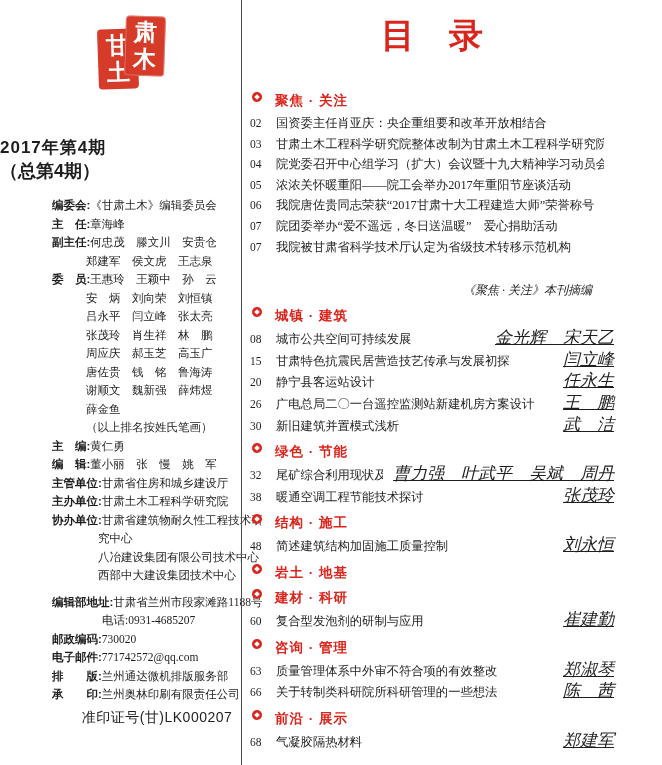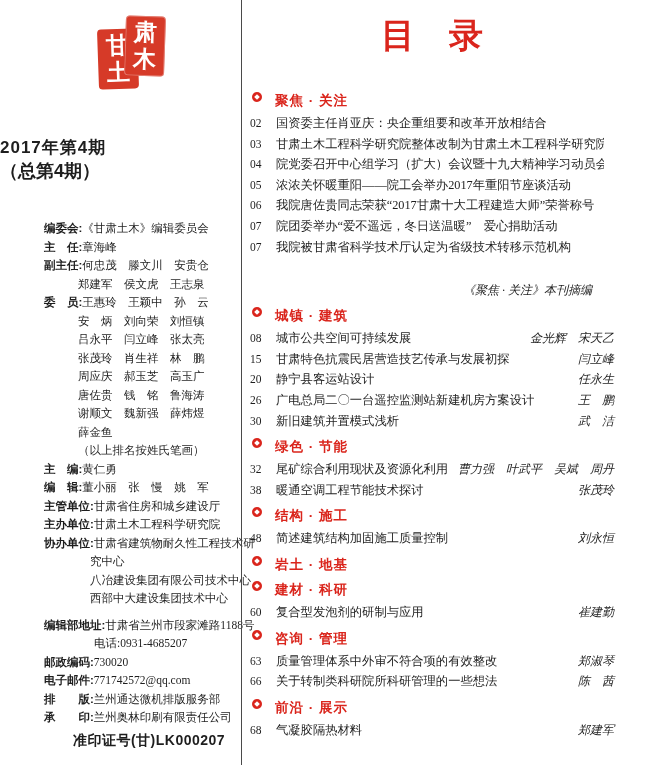--- a/index.html
+++ b/index.html
@@ -17,47 +17,47 @@
             color:#fff; display:flex; flex-direction:column; align-items:center; justify-content:space-evenly;
             font-weight:bold; font-size:23px; line-height:1; font-family:"Liberation Serif",serif; }
   .seal-sq.a{ left:0; top:13px; transform:rotate(-2deg); }
   .seal-sq.b{ left:27px; top:0; transform:rotate(2deg); box-shadow:0 0 0 1px rgba(255,255,255,.35) inset; }
 
   .issue{ position:absolute; top:136px; left:0; width:100%; text-align:left;
           font-family:"Liberation Sans",sans-serif; font-weight:bold; }
   .issue .t1{ font-size:17px; letter-spacing:1px; }
   .issue .t2{ font-size:18px; }
 
-  .masthead{ position:absolute; top:196px; left:44px; width:196px; font-size:11.5px;margin-top:23px; }
+  .masthead{ position:absolute; top:196px; left:52px; width:196px; font-size:11.5px; }
   .m-row{ line-height:18.5px; white-space:nowrap; }
   .m-label{ font-family:"Liberation Sans",sans-serif; font-weight:bold; }
   .m-value{ font-family:"Liberation Serif",serif; }
   .m-row.i1{ padding-left:34px; }
   .m-row.i2{ padding-left:46px; }
   .m-row.i3{ padding-left:50px; }
   .m-row.gap{ margin-top:8px; }
-  .permit{ margin-top:5px; padding-left:14px; text-align:center; font-weight:bold; font-size:14px;
+  .permit{ margin-top:5px; padding-left:14px; text-align:center; font-weight:normal; font-size:14px;
            font-family:"Liberation Sans",sans-serif; letter-spacing:.5px; }
 
   
   .right{ position:absolute; left:242px; top:0; width:420px; height:100%; }
   .toc-title{ margin:13px 60px 0 20px; text-align:center; color:var(--red);
               font-family:"Liberation Sans",sans-serif; font-weight:bold; font-size:34px; }
   .sections{ margin-top:33px; }
   .sec-header{ display:flex; align-items:flex-start; margin:7px 0 3px 10px; line-height:18px; }
   .bullet{ width:10px; height:10px; background:var(--red); border-radius:50%; position:relative; flex:0 0 10px; }
   .bullet::after{ content:""; position:absolute; left:3px; top:3px; width:4px; height:4px;
                   background:#fff; transform:rotate(45deg); }
   .sec-name{ margin-left:13px; color:var(--red); font-family:"Liberation Sans",sans-serif;
              font-weight:bold; font-size:13.5px; letter-spacing:1px; }
   .item{ display:flex; align-items:baseline; line-height:20.6px; font-size:12.3px;
          padding-left:8px; padding-right:48px; }
   .item .num{ flex:0 0 26px; font-size:11.5px; }
   .item .ttl{ flex:1 1 auto; white-space:nowrap; overflow:hidden; }
-  .item .auth{ margin-left:10px; white-space:nowrap; font-style:italic; font-size:12px; }
+  .item .auth{ margin-left:10px; white-space:nowrap; font-style:italic; font-size:17px;text-decoration:underline; }
   .footnote{ text-align:right; padding-right:70px; font-style:italic; font-size:12px; line-height:19px;margin-top:24px; }
 </style>
 </head>
 <body>
 
 <div class="page">
 
   <aside class="left">
     <div class="seal">
       <div class="seal-sq a">

